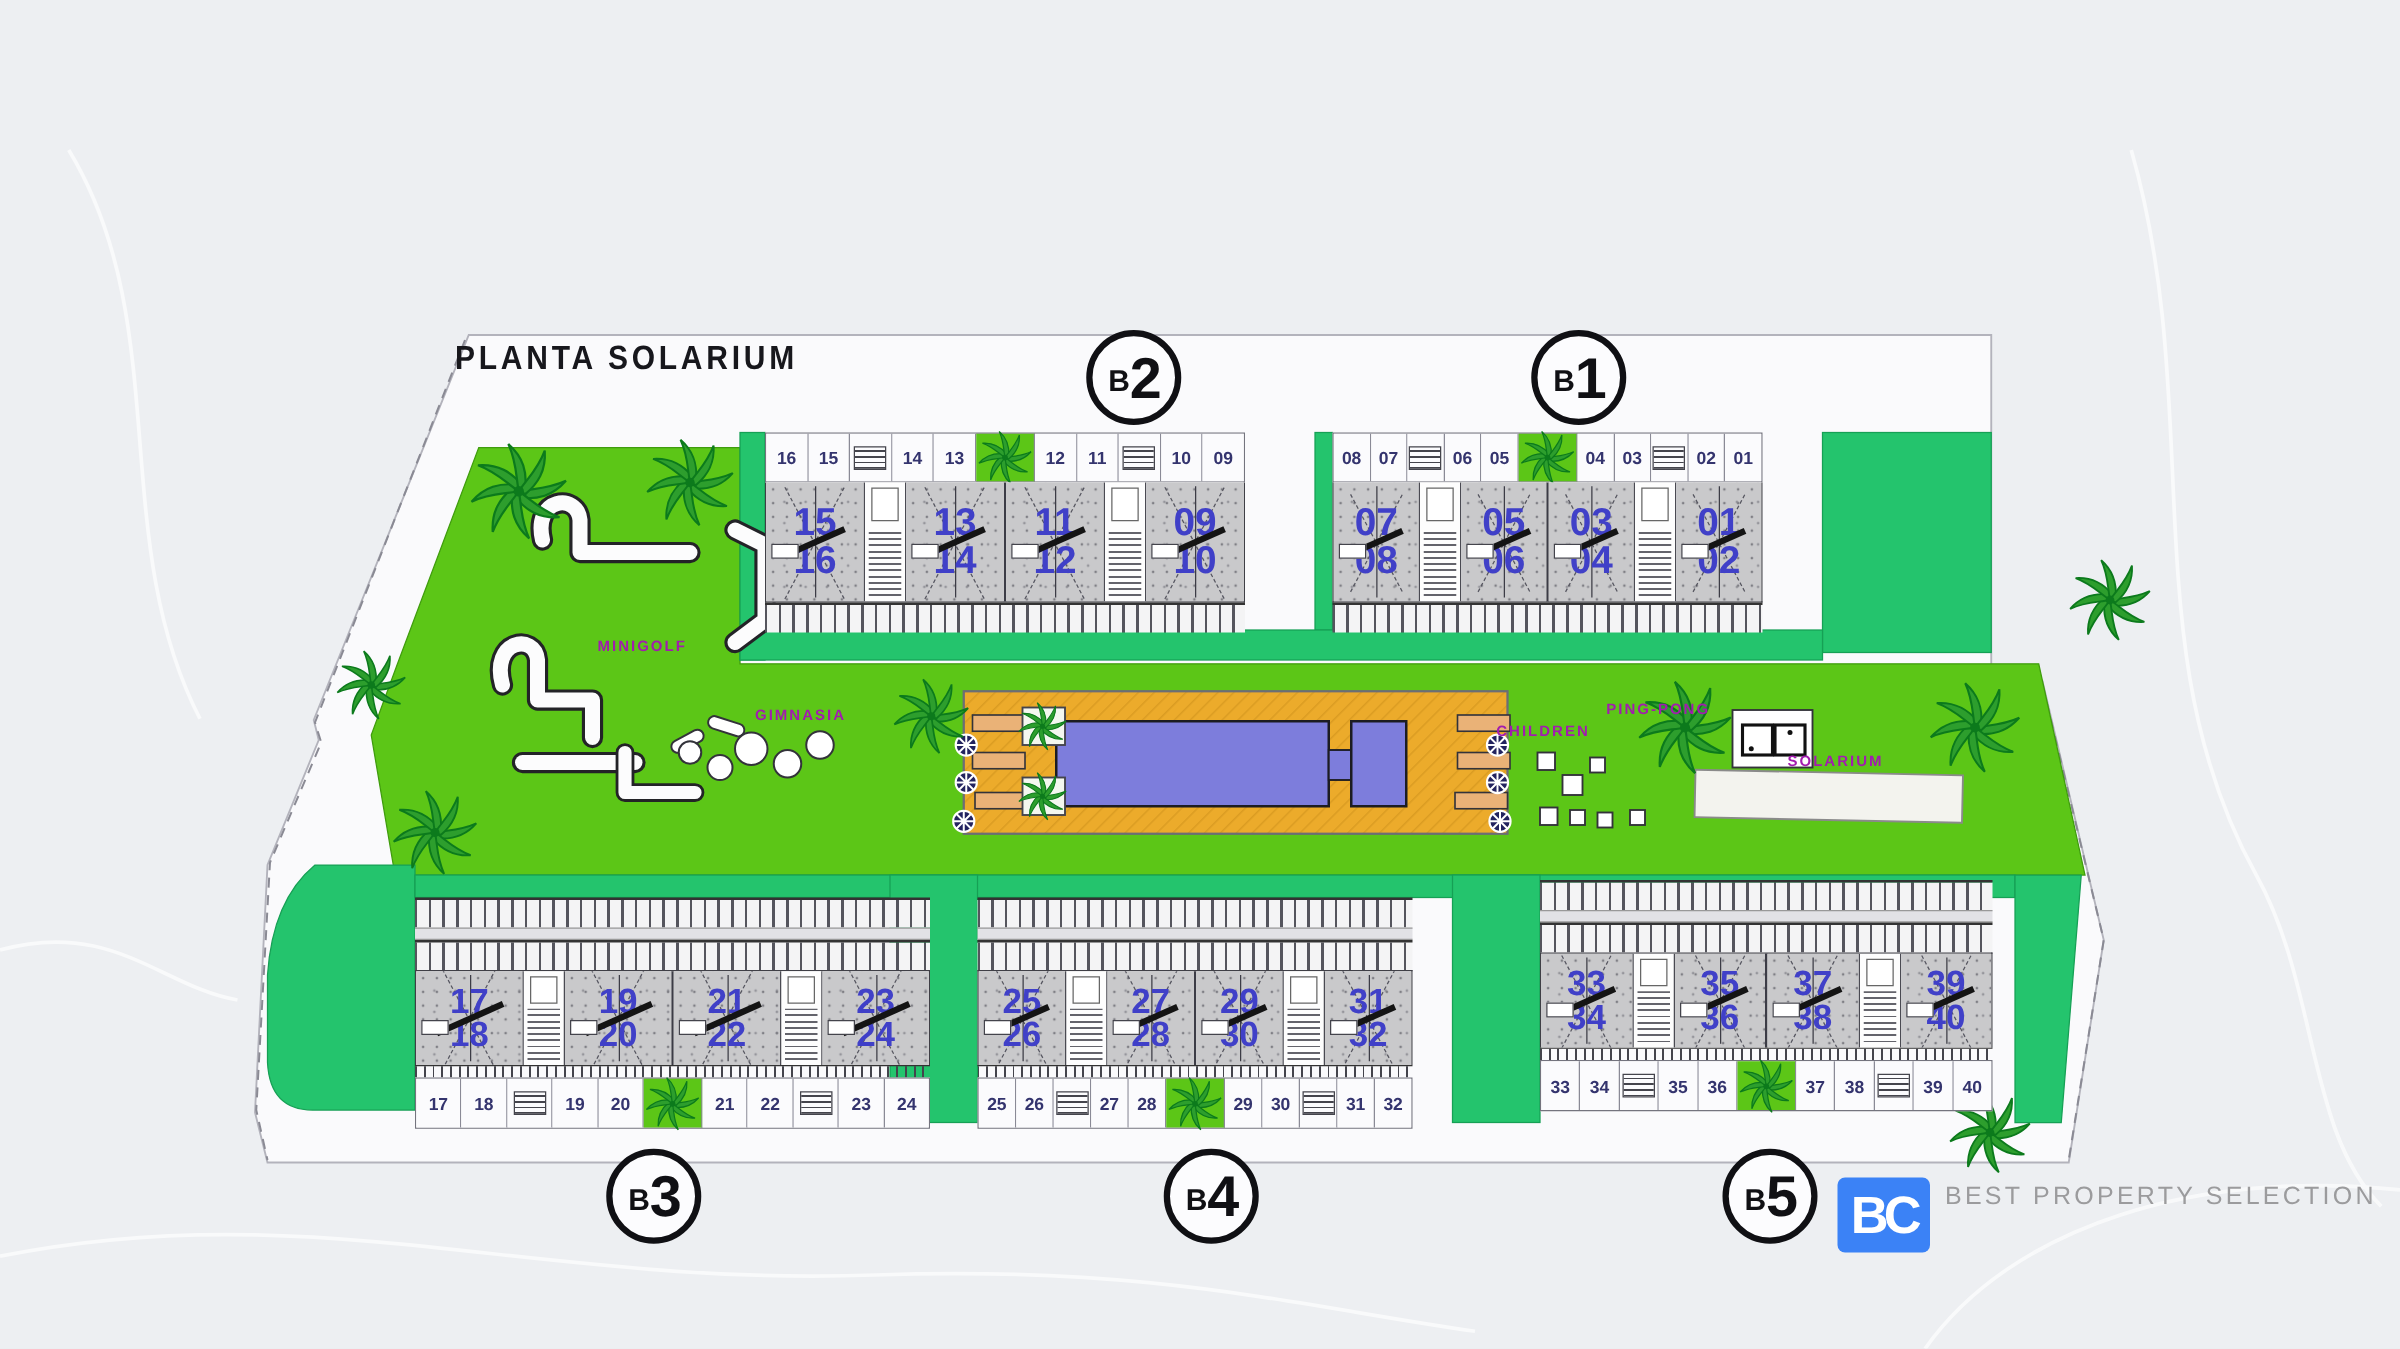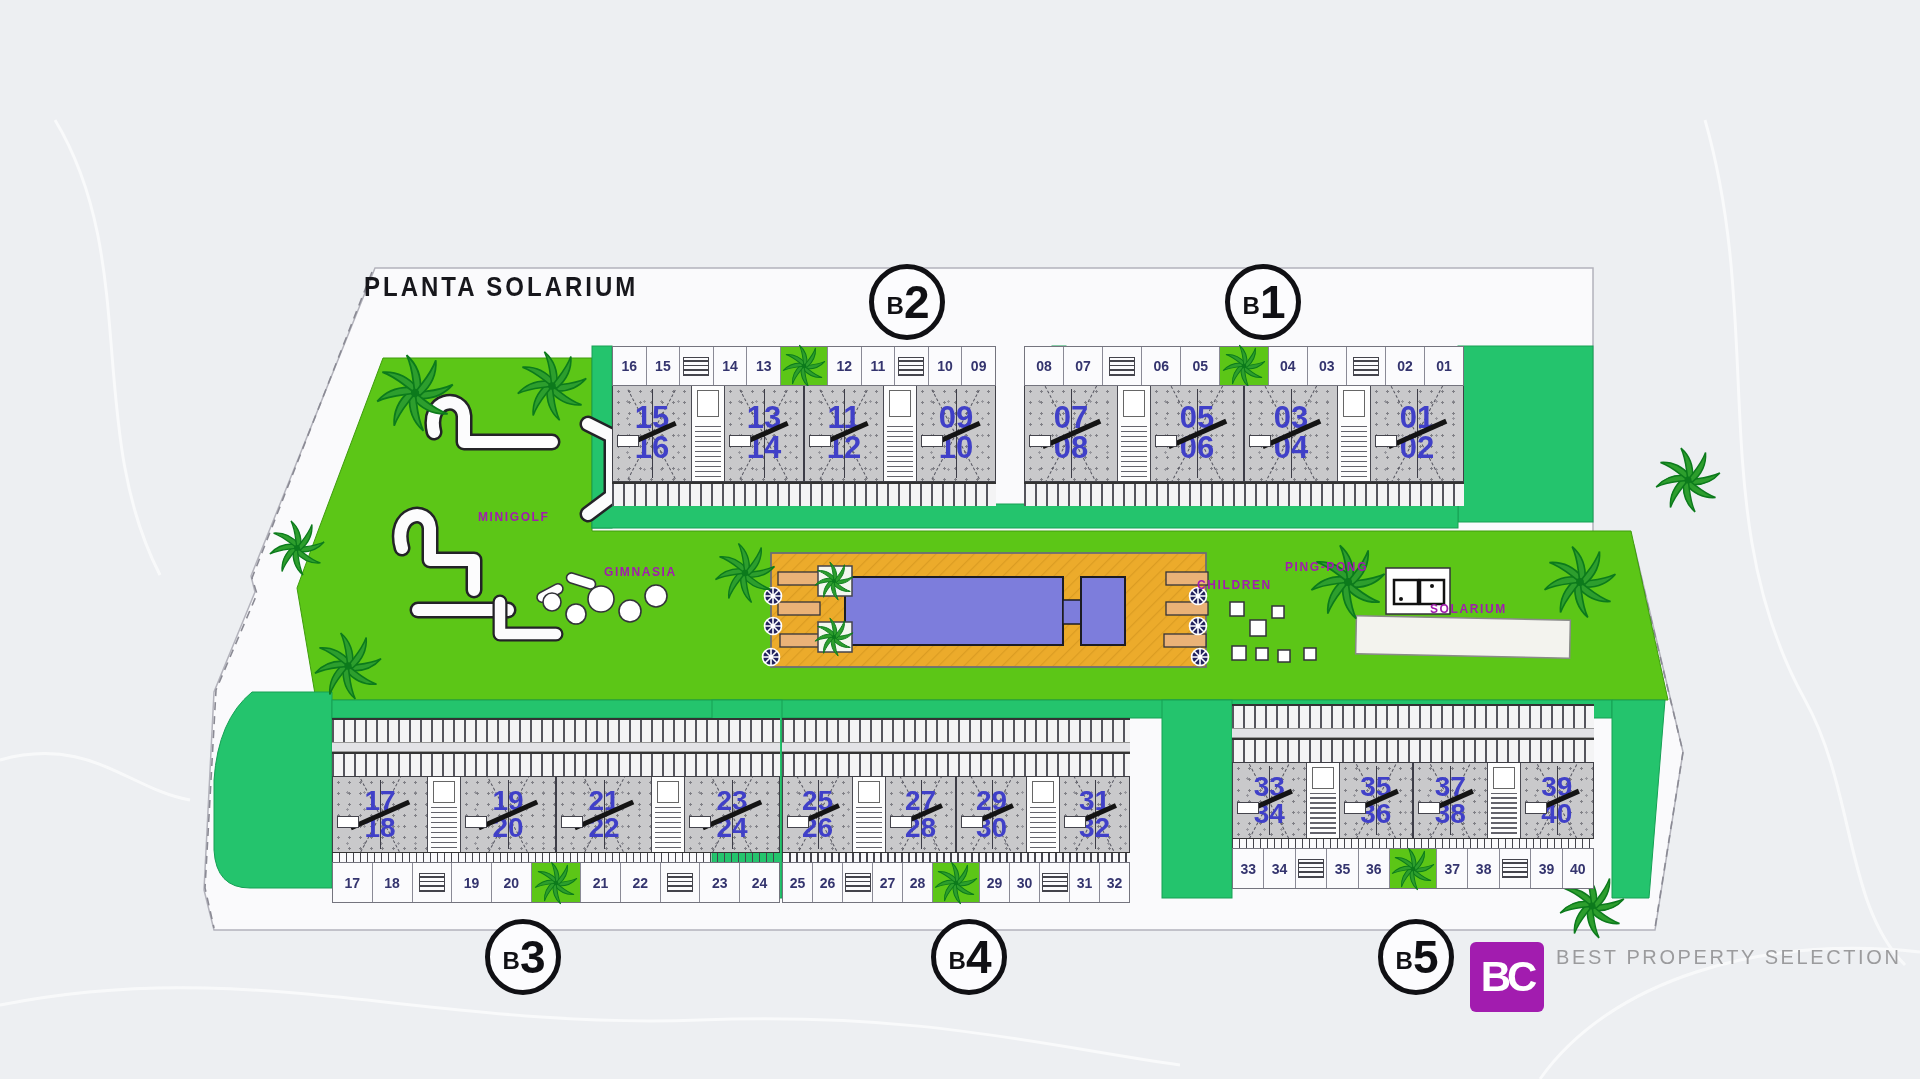--- a/index.html
+++ b/index.html
@@ -42,21 +42,21 @@
 
   
   .title{position:absolute;z-index:4;font:700 24px/1 "Liberation Sans",sans-serif;letter-spacing:3px;color:#17171c;transform:scaleY(1.12);transform-origin:left top;}
   .amlabel{position:absolute;z-index:4;font:600 12px/1 "Liberation Sans",sans-serif;letter-spacing:1.6px;color:#a21caf;}
   .badge{position:absolute;z-index:5;width:66px;height:66px;border:5px solid #101014;border-radius:50%;background:#fcfcfe;display:flex;align-items:center;justify-content:center;}
   .badge .bl{font:700 24px/1 "Liberation Sans",sans-serif;color:#101014;margin-top:8px;}
   .badge .bn{font:700 46px/1 "Liberation Sans",sans-serif;color:#101014;letter-spacing:-2px;}
 
   
   .logo{position:absolute;z-index:6;display:flex;align-items:flex-start;gap:12px;}
-  .logomark{width:74px;height:70px;border-radius:6px;background:#a21caf;color:#fff;display:flex;align-items:center;justify-content:center;font:700 42px/1 "Liberation Sans",sans-serif;letter-spacing:-4px;}
+  .logomark{width:74px;height:60px;border-radius:6px;background:#3b82f6;color:#fff;display:flex;align-items:center;justify-content:center;font:700 42px/1 "Liberation Sans",sans-serif;letter-spacing:-4px;}
   .logoname{font:700 47px/1 "Liberation Sans",sans-serif;color:#3d3d3f;letter-spacing:-1px;}
   .logoname sup{font-size:17px;letter-spacing:0;vertical-align:18px;}
   .logotag{font:400 20px/1 "Liberation Sans",sans-serif;color:#9b9b9d;letter-spacing:2.6px;margin-top:5px;}
 </style>
 </head>
 <body>
 
 <div class="stage">
 
   <svg class="base" id="plan-base" width="1920" height="1079" viewBox="0 0 1920 1079">
@@ -412,21 +412,21 @@
           <div class="numwrap">
             <span class="num">09</span>
             <span class="num">10</span>
           </div>
           <div class="slash"></div>
           <div class="vent"></div>
         </div>
       </div>
       <div class="pergola"></div>
     </div>
-  <div class="block top" style="left:1024px;top:346px;width:440px">
+  <div class="block top" style="left:1066px;top:346px;width:344px">
       <div class="strip">
         <div class="cell">
           <span>08</span>
         </div>
         <div class="cell">
           <span>07</span>
         </div>
         <div class="cell">
           <div class="stairicon"></div>
         </div>
@@ -509,21 +509,21 @@
           <div class="numwrap">
             <span class="num">01</span>
             <span class="num">02</span>
           </div>
           <div class="slash"></div>
           <div class="vent"></div>
         </div>
       </div>
       <div class="pergola"></div>
     </div>
-  <div class="block bottom" style="left:332px;top:718px;width:448px">
+  <div class="block bottom" style="left:332px;top:718px;width:412px">
       <div class="pgzone">
         <div class="pergola"></div>
         <div class="pggap"></div>
         <div class="pergola"></div>
       </div>
       <div class="roofrow">
         <div class="unit">
           <div class="dashx d1"></div>
           <div class="dashx d2"></div>
           <div class="cline"></div>

